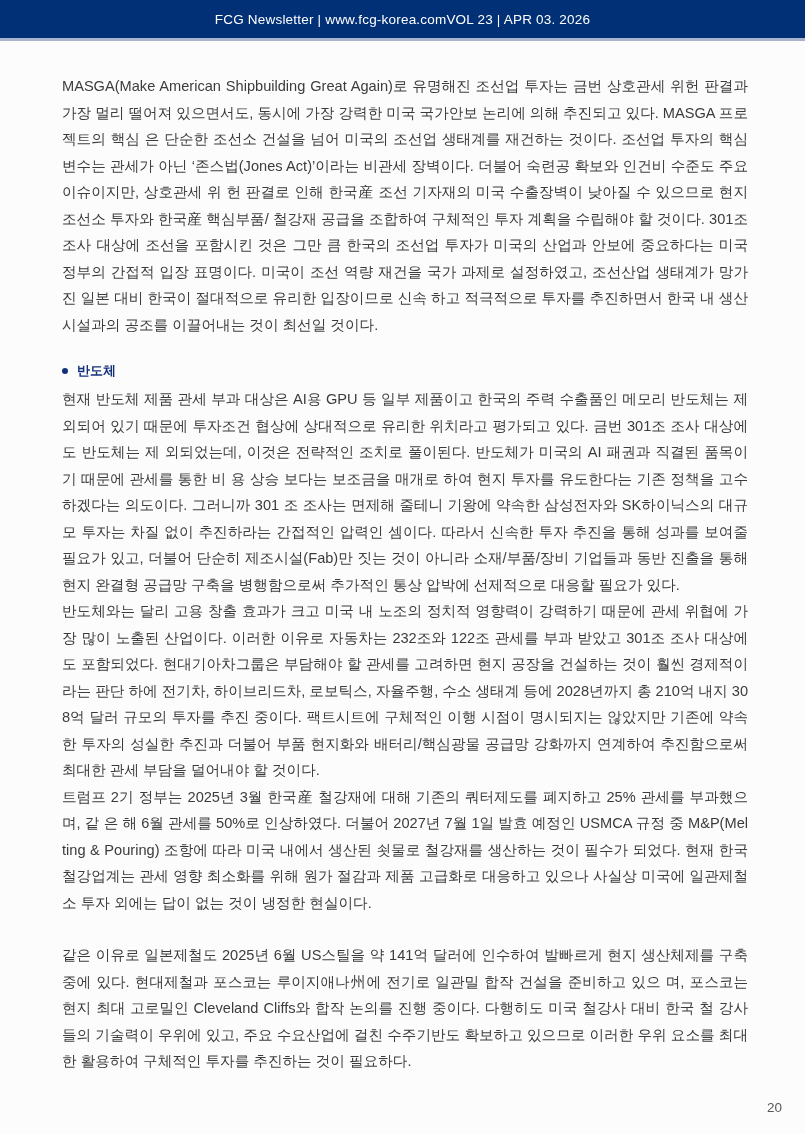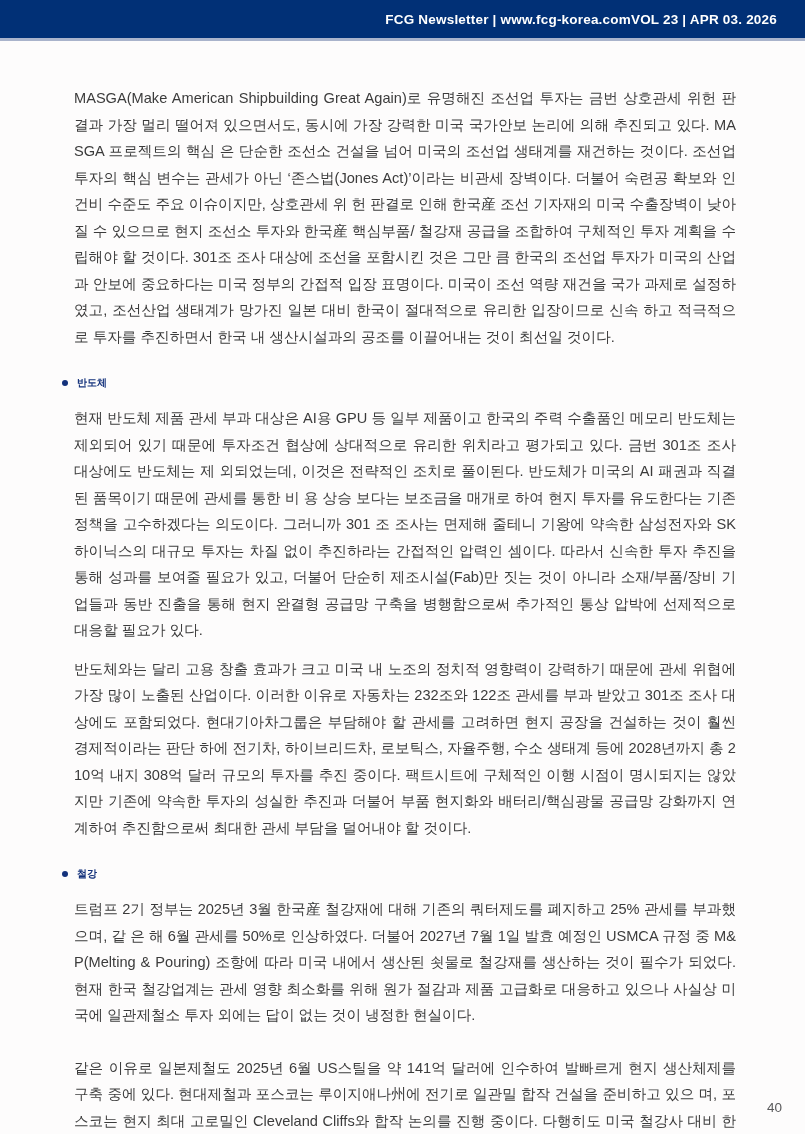--- a/index.html
+++ b/index.html
@@ -3,35 +3,35 @@
 <meta charset="utf-8">
 <style>
   html, body { margin: 0; padding: 0; background: #e8e8e8; }
   .page {
     width: 805px; height: 1134px; position: relative; overflow: hidden;
     background: #fdfcfc; margin: 0 auto;
     font-family: "Liberation Sans", "DejaVu Sans", sans-serif;
   }
   .topbar {
     height: 38px; background: #013076; color: #ffffff;
-    display: flex; justify-content: flex-end; align-items: center;
+    display: flex; justify-content: center; align-items: center;
     padding: 0 28px; box-sizing: border-box;
-    font-size: 13.5px; letter-spacing: 0.2px; font-weight: 700;
+    font-size: 13.5px; letter-spacing: 0.2px; font-weight: 400;
   }
   .topbar-accent { height: 3px; background: #a9b3cb; width: 100%; }
   .content { padding: 32px 57px 0 62px; box-sizing: border-box; }
   p.body-text {
-    margin: 12px; font-size: 14.6px; line-height: 26.5px; color: #3b3b3b;
+    margin: 0; font-size: 14.6px; line-height: 26.5px; color: #3b3b3b;
     text-align: justify; word-break: break-all; overflow-wrap: anywhere;
   }
   p.body-text.para-gap { margin-top: 26px; }
   .section-heading {
     display: flex; align-items: center; gap: 9px;
     margin: 23px 0 5px 0; color: #13317b;
-    font-size: 10px; font-weight: 700; line-height: 20px;
+    font-size: 13px; font-weight: 700; line-height: 20px;
   }
   .dot {
     width: 6px; height: 6px; border-radius: 50%;
     background: #13317b; flex: 0 0 auto;
   }
   .page-number {
     position: absolute; right: 23px; bottom: 19px;
     font-size: 13.5px; color: #59595b;
   }
 </style>
@@ -56,25 +56,21 @@
         <span>반도체</span>
       </h2>
       <p class="body-text">현재 반도체 제품 관세 부과 대상은 AI용 GPU 등 일부 제품이고 한국의 주력 수출품인 메모리 반도체는 제외되어 있기 때문에 투자조건 협상에 상대적으로 유리한 위치라고 평가되고 있다. 금번 301조 조사 대상에도 반도체는 제 외되었는데, 이것은 전략적인 조치로 풀이된다. 반도체가 미국의 AI 패권과 직결된 품목이기 때문에 관세를 통한 비 용 상승 보다는 보조금을 매개로 하여 현지 투자를 유도한다는 기존 정책을 고수하겠다는 의도이다. 그러니까 301 조 조사는 면제해 줄테니 기왕에 약속한 삼성전자와 SK하이닉스의 대규모 투자는 차질 없이 추진하라는 간접적인 압력인 셈이다. 따라서 신속한 투자 추진을 통해 성과를 보여줄 필요가 있고, 더불어 단순히 제조시설(Fab)만 짓는 것이 아니라 소재/부품/장비 기업들과 동반 진출을 통해 현지 완결형 공급망 구축을 병행함으로써 추가적인 통상 압박에 선제적으로 대응할 필요가 있다.</p>
     </section>
 
     <section>
       <p class="body-text">반도체와는 달리 고용 창출 효과가 크고 미국 내 노조의 정치적 영향력이 강력하기 때문에 관세 위협에 가장 많이 노출된 산업이다. 이러한 이유로 자동차는 232조와 122조 관세를 부과 받았고 301조 조사 대상에도 포함되었다. 현대기아차그룹은 부담해야 할 관세를 고려하면 현지 공장을 건설하는 것이 훨씬 경제적이라는 판단 하에 전기차, 하이브리드차, 로보틱스, 자율주행, 수소 생태계 등에 2028년까지 총 210억 내지 308억 달러 규모의 투자를 추진 중이다. 팩트시트에 구체적인 이행 시점이 명시되지는 않았지만 기존에 약속한 투자의 성실한 추진과 더불어 부품 현지화와 배터리/핵심광물 공급망 강화까지 연계하여 추진함으로써 최대한 관세 부담을 덜어내야 할 것이다.</p>
     </section>
 
     <section>
-      <h2 class="section-heading">
-        <span class="dot"></span>
-        <span>철강</span>
-      </h2>
       <p class="body-text">트럼프 2기 정부는 2025년 3월 한국産 철강재에 대해 기존의 쿼터제도를 폐지하고 25% 관세를 부과했으며, 같 은 해 6월 관세를 50%로 인상하였다. 더불어 2027년 7월 1일 발효 예정인 USMCA 규정 중 M&amp;P(Melting &amp; Pouring) 조항에 따라 미국 내에서 생산된 쇳물로 철강재를 생산하는 것이 필수가 되었다. 현재 한국 철강업계는 관세 영향 최소화를 위해 원가 절감과 제품 고급화로 대응하고 있으나 사실상 미국에 일관제철소 투자 외에는 답이 없는 것이 냉정한 현실이다.</p>
       <p class="body-text para-gap">같은 이유로 일본제철도 2025년 6월 US스틸을 약 141억 달러에 인수하여 발빠르게 현지 생산체제를 구축 중에 있다. 현대제철과 포스코는 루이지애나州에 전기로 일관밀 합작 건설을 준비하고 있으 며, 포스코는 현지 최대 고로밀인 Cleveland Cliffs와 합작 논의를 진행 중이다. 다행히도 미국 철강사 대비 한국 철 강사들의 기술력이 우위에 있고, 주요 수요산업에 걸친 수주기반도 확보하고 있으므로 이러한 우위 요소를 최대한 활용하여 구체적인 투자를 추진하는 것이 필요하다.</p>
     </section>
 
   </main>
 
-  <div class="page-number">40</div>
+  <div class="page-number">20</div>
 
 </div>
 
 </body></html>

